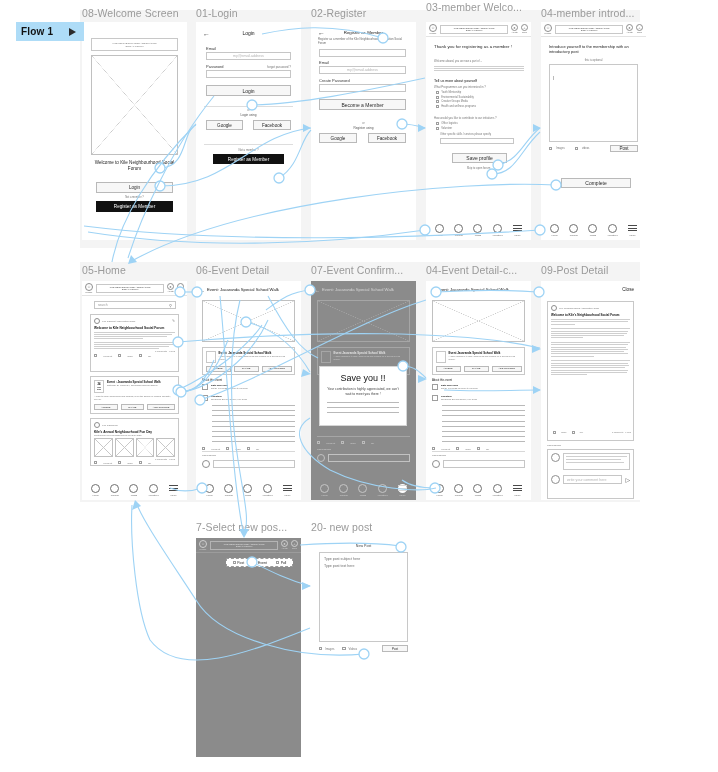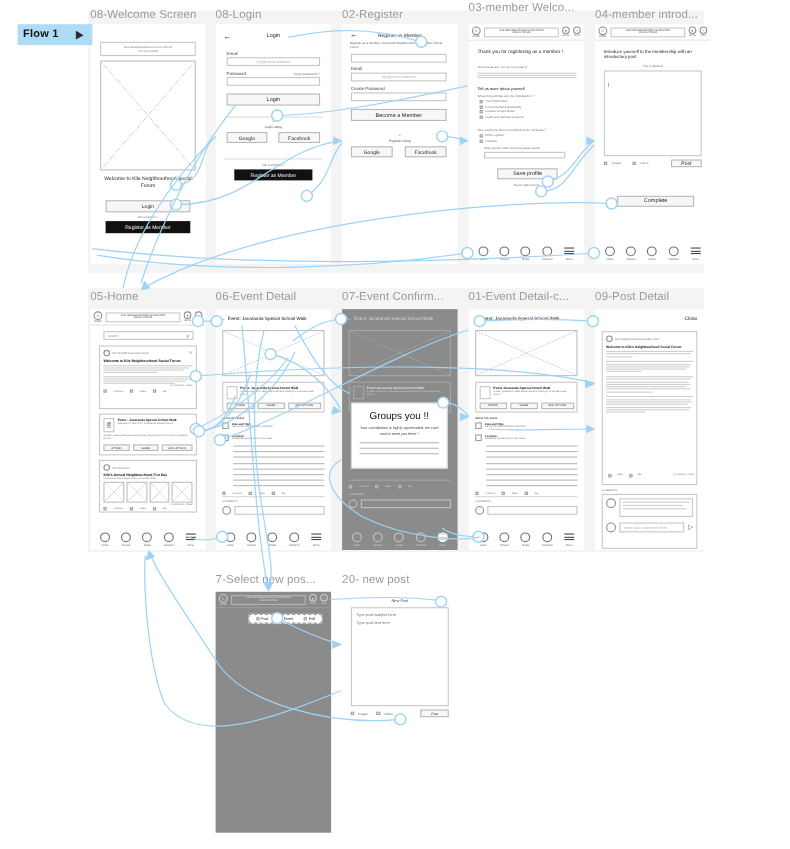--- a/index.html
+++ b/index.html
@@ -172,21 +172,21 @@
 
   <div class="group-bg" style="left:80px;top:10px;width:560px;height:238px;"></div>
   <div class="group-bg" style="left:80px;top:262px;width:560px;height:240px;"></div>
 
   <div class="flow-badge">
     <span class="flow-label">Flow 1</span>
     <span class="play-tri"></span>
   </div>
 
   <div class="frame-title" style="left:82px;top:7px;">08-Welcome Screen</div>
-  <div class="frame-title" style="left:196px;top:7px;">08-Login</div>
+  <div class="frame-title" style="left:196px;top:7px;">01-Login</div>
   <div class="frame-title" style="left:311px;top:7px;">02-Register</div>
   <div class="frame-title" style="left:426px;top:1px;">03-member Welco...</div>
   <div class="frame-title" style="left:541px;top:7px;">04-member introd...</div>
 
   <div class="frame" style="left:82px;top:22px;width:105px;height:218px;">
     <div class="wf-box" style="position:absolute;left:9px;top:16px;width:87px;height:13px;display:flex;flex-direction:column;align-items:center;justify-content:center;">
       <div class="lbl-xs" style="font-size:2.4px;">KILE NEIGHBOURHOOD ASSOCIATION</div>
       <div class="lbl-xs" style="font-size:2.4px;">SOCIAL FORUM</div>
     </div>
     <div class="wf-img" style="position:absolute;left:9px;top:33px;width:87px;height:100px;"></div>
@@ -380,21 +380,21 @@
             <i></i>
           </div>
           <div class="nav-lbl">Menu</div>
         </div>
     </div>
   </div>
 
   <div class="frame-title" style="left:82px;top:264px;">05-Home</div>
   <div class="frame-title" style="left:196px;top:264px;">06-Event Detail</div>
   <div class="frame-title" style="left:311px;top:264px;">07-Event Confirm...</div>
-  <div class="frame-title" style="left:426px;top:264px;">01-Event Detail-c...</div>
+  <div class="frame-title" style="left:426px;top:264px;">04-Event Detail-c...</div>
   <div class="frame-title" style="left:541px;top:264px;">09-Post Detail</div>
 
   <div class="frame" style="left:82px;top:281px;width:105px;height:219px;">
     <div class="ph-head">
       <div style="display:flex;flex-direction:column;align-items:center;">
         <div class="ring" style="width:8px;height:8px;">☺</div>
         <div class="nav-lbl">Profile</div>
       </div>
       <div class="wf-box" style="flex:1;margin:0 3px;height:9px;display:flex;flex-direction:column;align-items:center;justify-content:center;">
         <div style="font-size:2.2px;color:#4b4b4b;">KILE NEIGHBOURHOOD ASSOCIATION</div>
@@ -613,21 +613,21 @@
       <div style="display:flex;gap:3px;">
         <div style="width:10px;height:12px;border:.7px solid #a6a6a6;"></div>
         <div style="flex:1;">
           <div style="font-size:2.9px;color:#e2e2e2;font-weight:bold;">Event Jacaranda Special School Walk</div>
           <div style="font-size:2.2px;color:#cfcfcf;line-height:1.4;">A walk organised to raise awareness and funding for a special needs school.</div>
         </div>
       </div>
     </div>
 
     <div class="modal" style="left:8px;top:85px;width:88px;height:60px;">
-      <div class="m-title">Groups you !!</div>
+      <div class="m-title">Save you !!</div>
       <div class="m-sub" style="width:72px;">Your contribution is highly appreciated, we can't wait to meet you there !</div>
       <div style="width:72px;margin-top:5px;">
         <div class="tline" style="margin-bottom:4px;"></div>
         <div class="tline" style="margin-bottom:4px;"></div>
         <div class="tline" style="margin-bottom:4px;"></div>
       </div>
     </div>
 
     <div style="position:absolute;left:6px;top:155px;width:93px;height:.6px;background:#a6a6a6;"></div>
     <div style="position:absolute;left:6px;top:160px;display:flex;gap:6px;align-items:center;">

